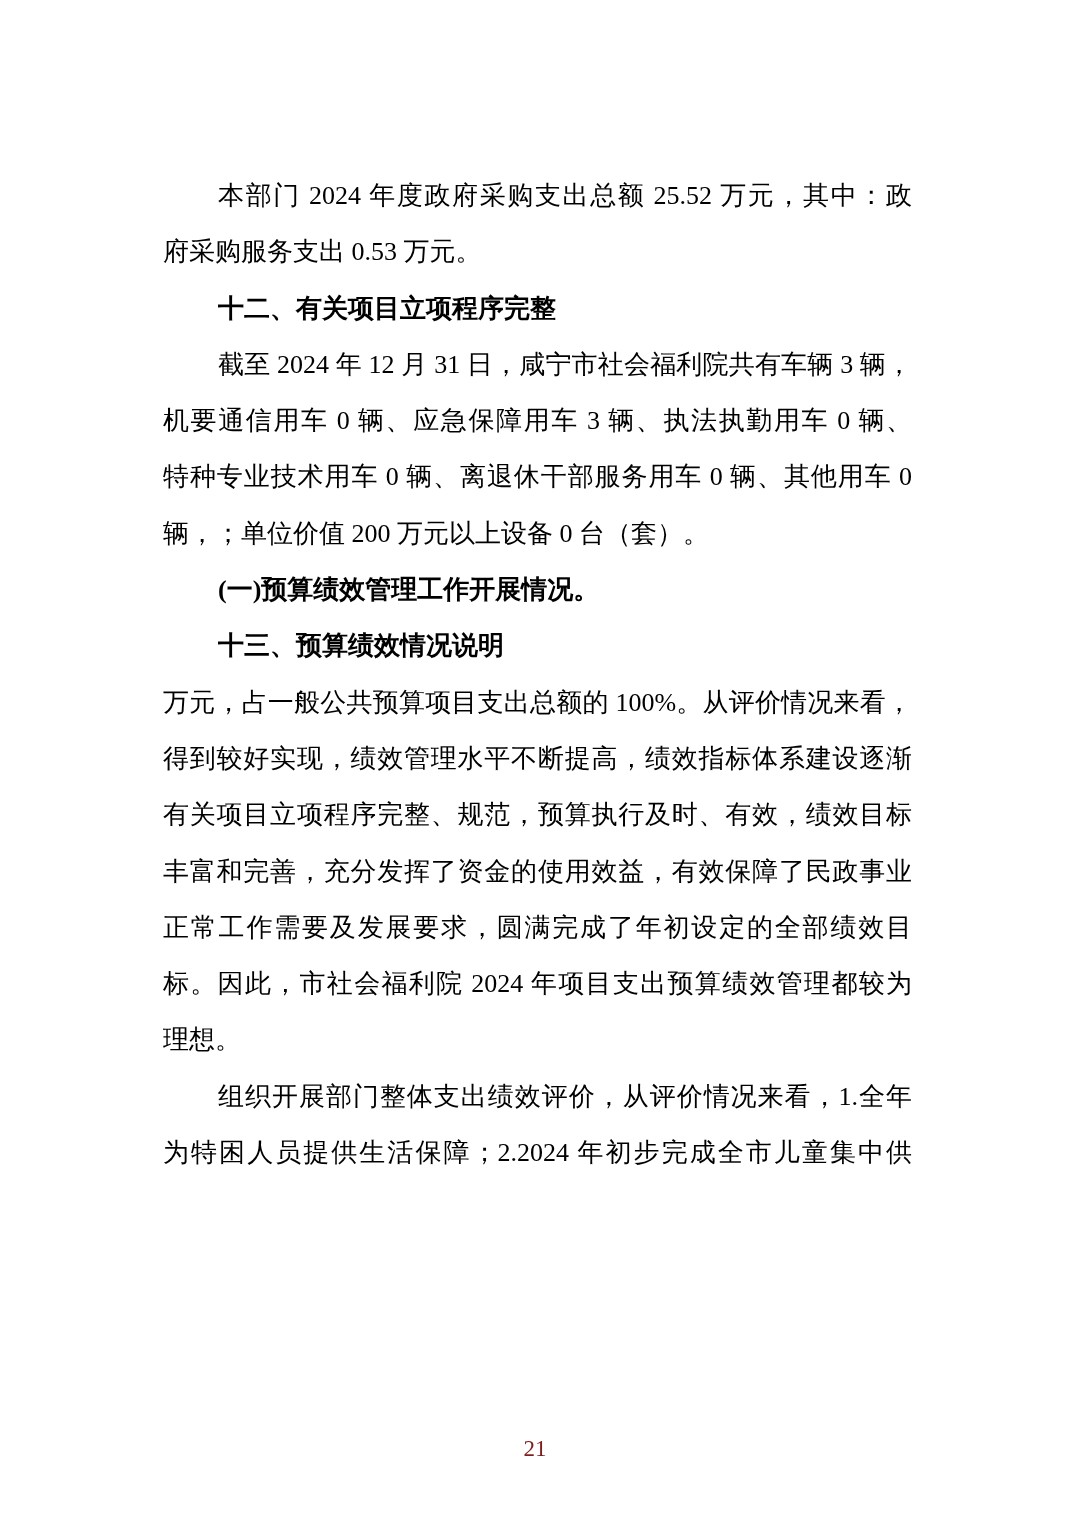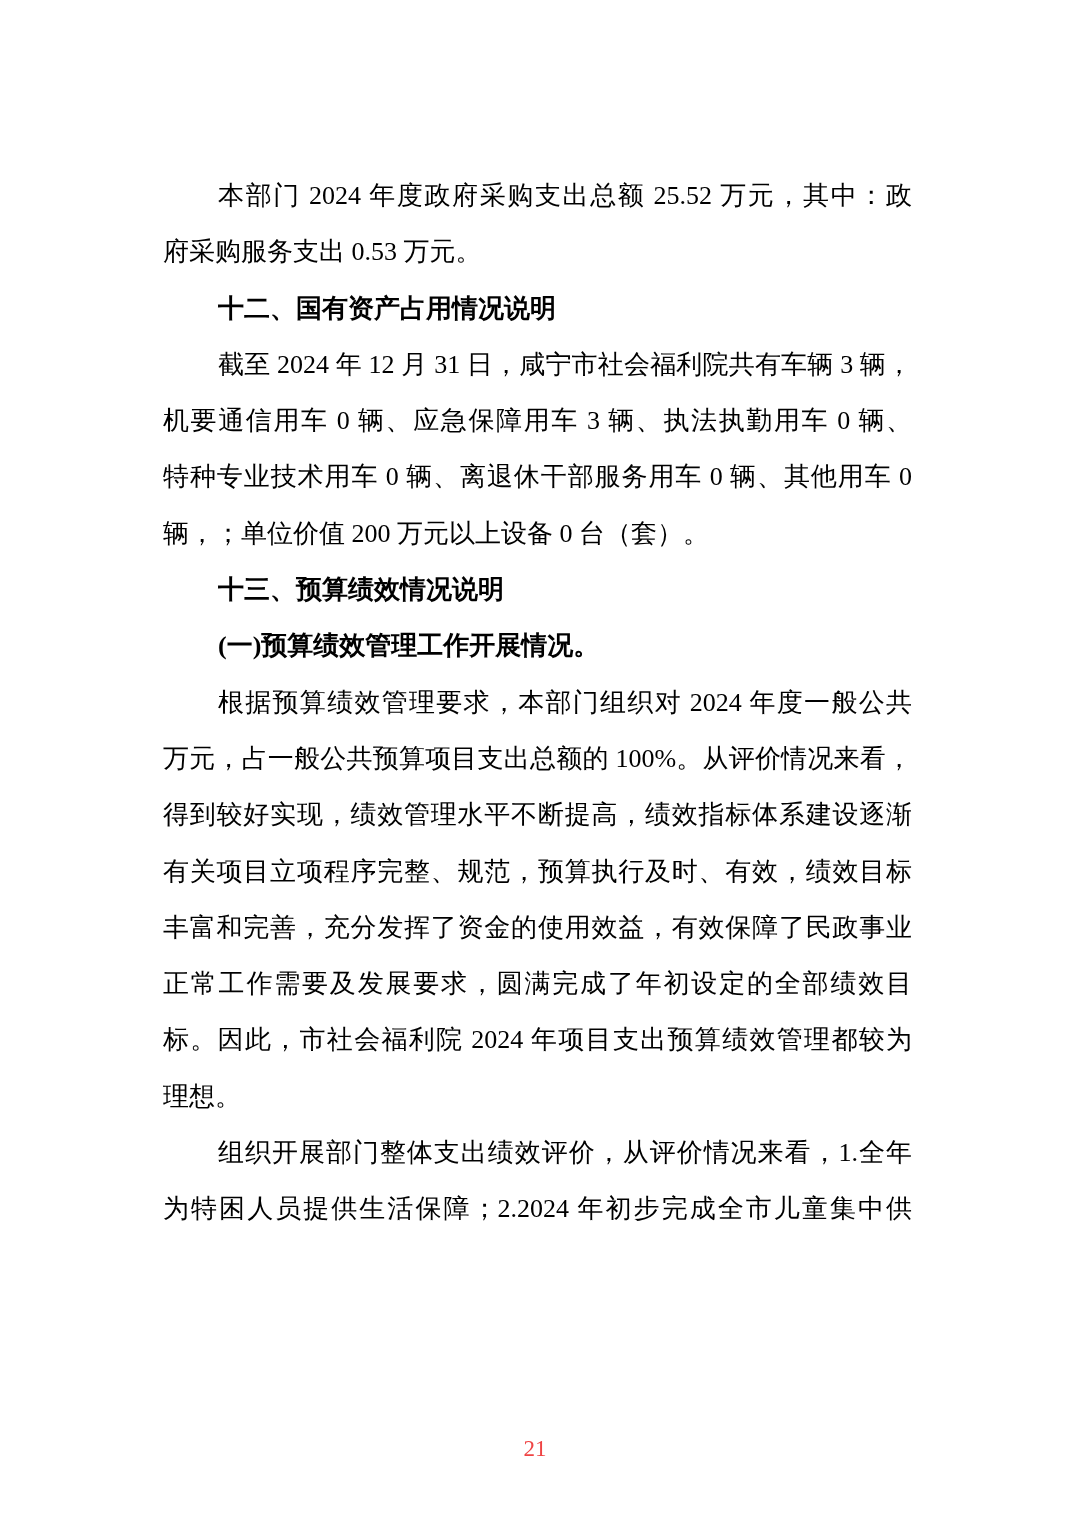--- a/index.html
+++ b/index.html
@@ -42,38 +42,37 @@
     font-weight: bold;
   }
   .page-number {
     position: absolute;
     top: 1398px;
     left: 0;
     width: 1070px;
     text-align: center;
     font-size: 23px;
     line-height: 30px;
-    color: #ef4444;
+    color: #7f1d1d;
   }
 </style>
 </head>
 <body>
 
 <div class="page">
   <div class="text-block" id="doc-body">
       <div class="line justify indent">本部门 2024 年度政府采购支出总额 25.52 万元，其中：政</div>
       <div class="line">府采购服务支出 0.53 万元。</div>
-      <div class="line indent bold">十二、国有资产占用情况说明</div>
+      <div class="line indent bold">十二、有关项目立项程序完整</div>
       <div class="line justify indent">截至 2024 年 12 月 31 日，咸宁市社会福利院共有车辆 3 辆，</div>
       <div class="line justify">机要通信用车 0 辆、应急保障用车 3 辆、执法执勤用车 0 辆、</div>
       <div class="line justify">特种专业技术用车 0 辆、离退休干部服务用车 0 辆、其他用车 0</div>
       <div class="line">辆，；单位价值 200 万元以上设备 0 台（套）。</div>
+      <div class="line indent bold">(一)预算绩效管理工作开展情况。</div>
       <div class="line indent bold">十三、预算绩效情况说明</div>
-      <div class="line indent bold">(一)预算绩效管理工作开展情况。</div>
-      <div class="line justify indent">根据预算绩效管理要求，本部门组织对 2024 年度一般公共</div>
       <div class="line justify">万元，占一般公共预算项目支出总额的 100%。从评价情况来看，</div>
       <div class="line justify">得到较好实现，绩效管理水平不断提高，绩效指标体系建设逐渐</div>
       <div class="line justify">有关项目立项程序完整、规范，预算执行及时、有效，绩效目标</div>
       <div class="line justify">丰富和完善，充分发挥了资金的使用效益，有效保障了民政事业</div>
       <div class="line justify">正常工作需要及发展要求，圆满完成了年初设定的全部绩效目</div>
       <div class="line justify">标。因此，市社会福利院 2024 年项目支出预算绩效管理都较为</div>
       <div class="line">理想。</div>
       <div class="line justify indent">组织开展部门整体支出绩效评价，从评价情况来看，1.全年</div>
       <div class="line justify">为特困人员提供生活保障；2.2024 年初步完成全市儿童集中供</div>
     </div>

